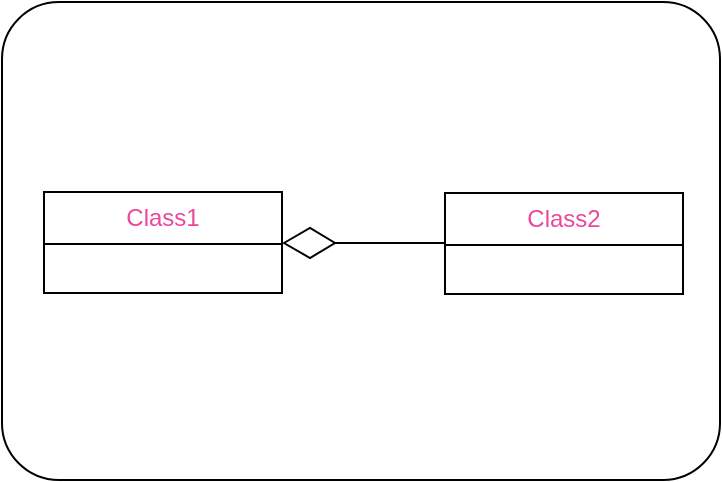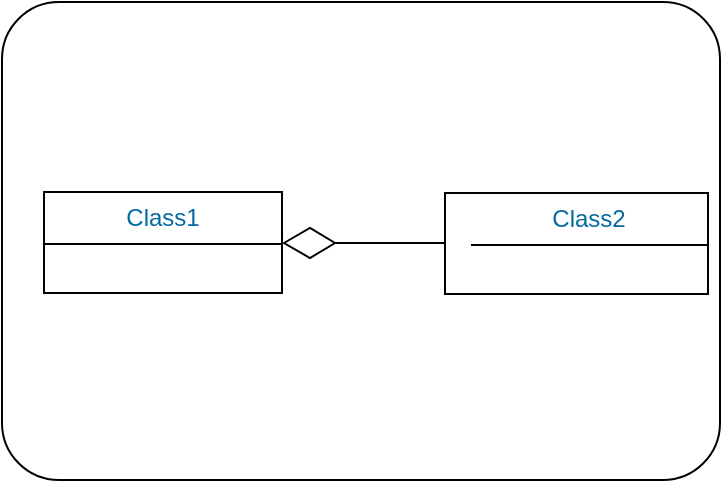--- a/index.html
+++ b/index.html
@@ -29,29 +29,29 @@
     position: absolute;
     width: 236px;
     height: 99px;
     border: 2px solid #000000;
     background: #ffffff;
     display: flex;
     flex-direction: column;
     box-sizing: content-box;
   }
   .uml-class.class1 { left: 40px; top: 188px; }
-  .uml-class.class2 { left: 441px; top: 189px; padding-left: 25px; }
+  .uml-class.class2 { left: 441px; top: 189px; }
   .uml-title {
     height: 50px;
     border-bottom: 2px solid #000000;
     display: flex;
     align-items: center;
     justify-content: center;
     font-size: 24px;
-    color: #0369a1;
+    color: #ec4899;
     white-space: nowrap;
   }
   .uml-attrs {
     flex: 1;
     background: #ffffff;
   }
   .connector-svg {
     position: absolute;
     left: 280px;
     top: 222px;

